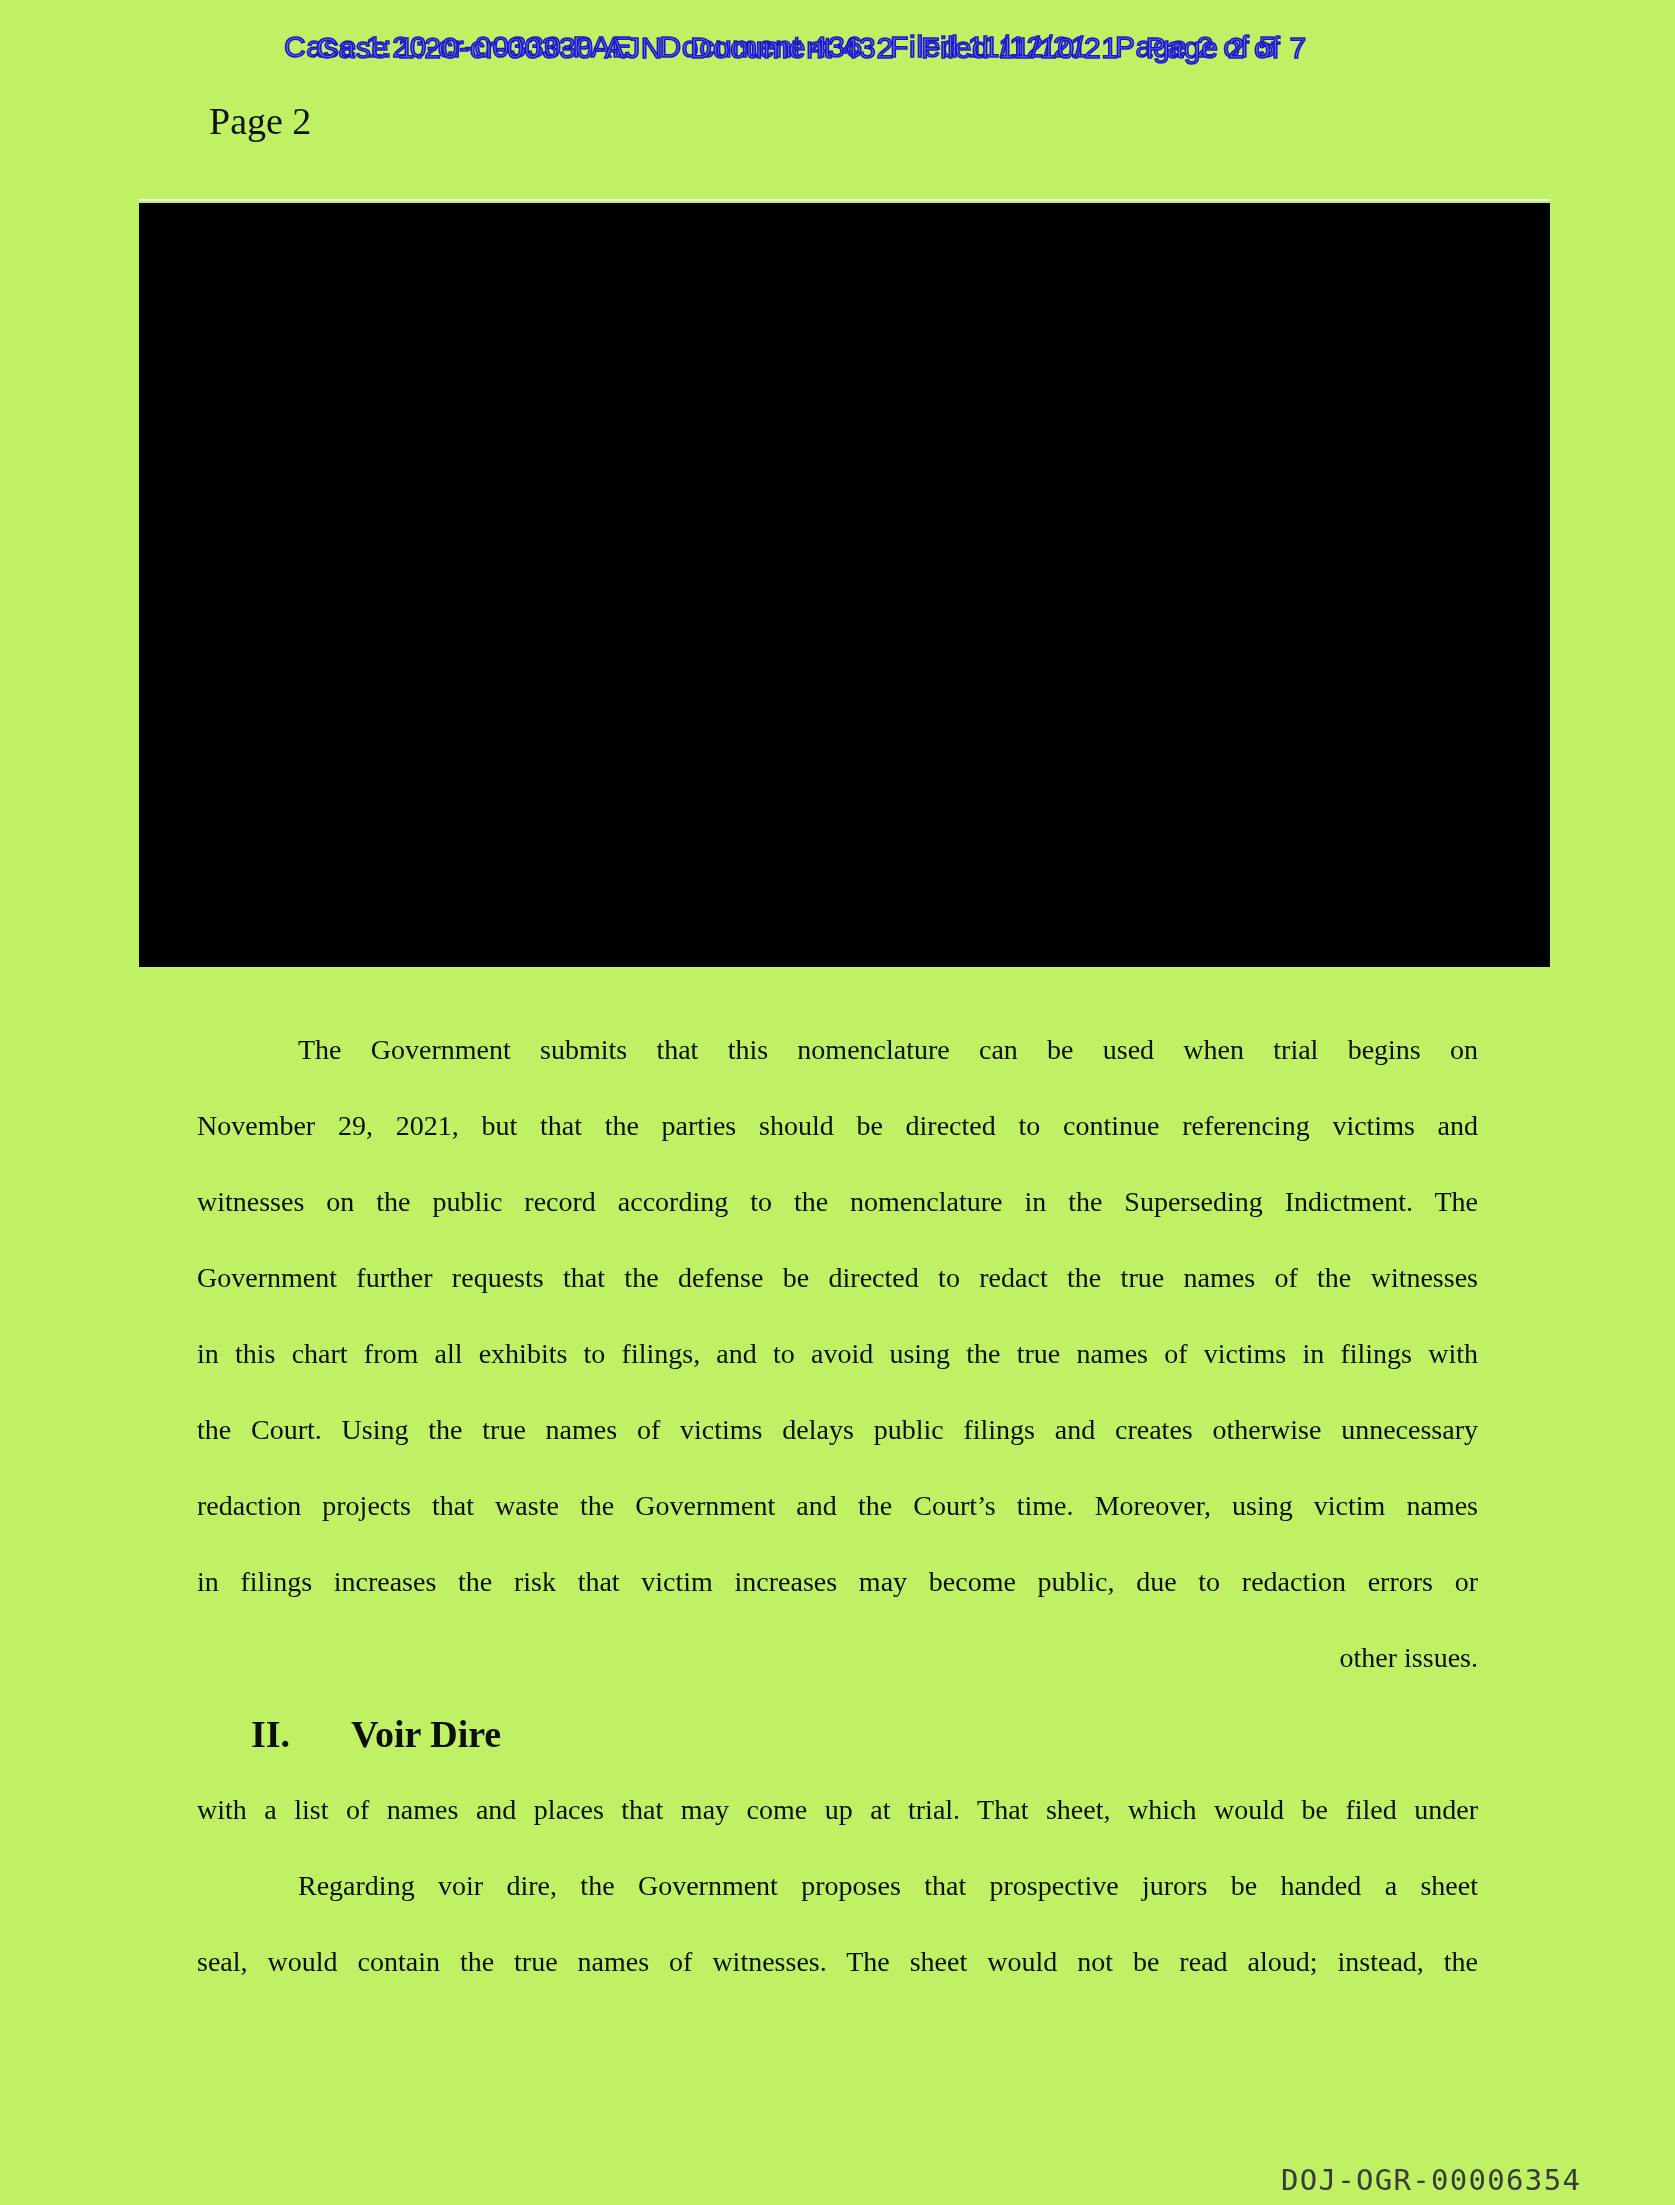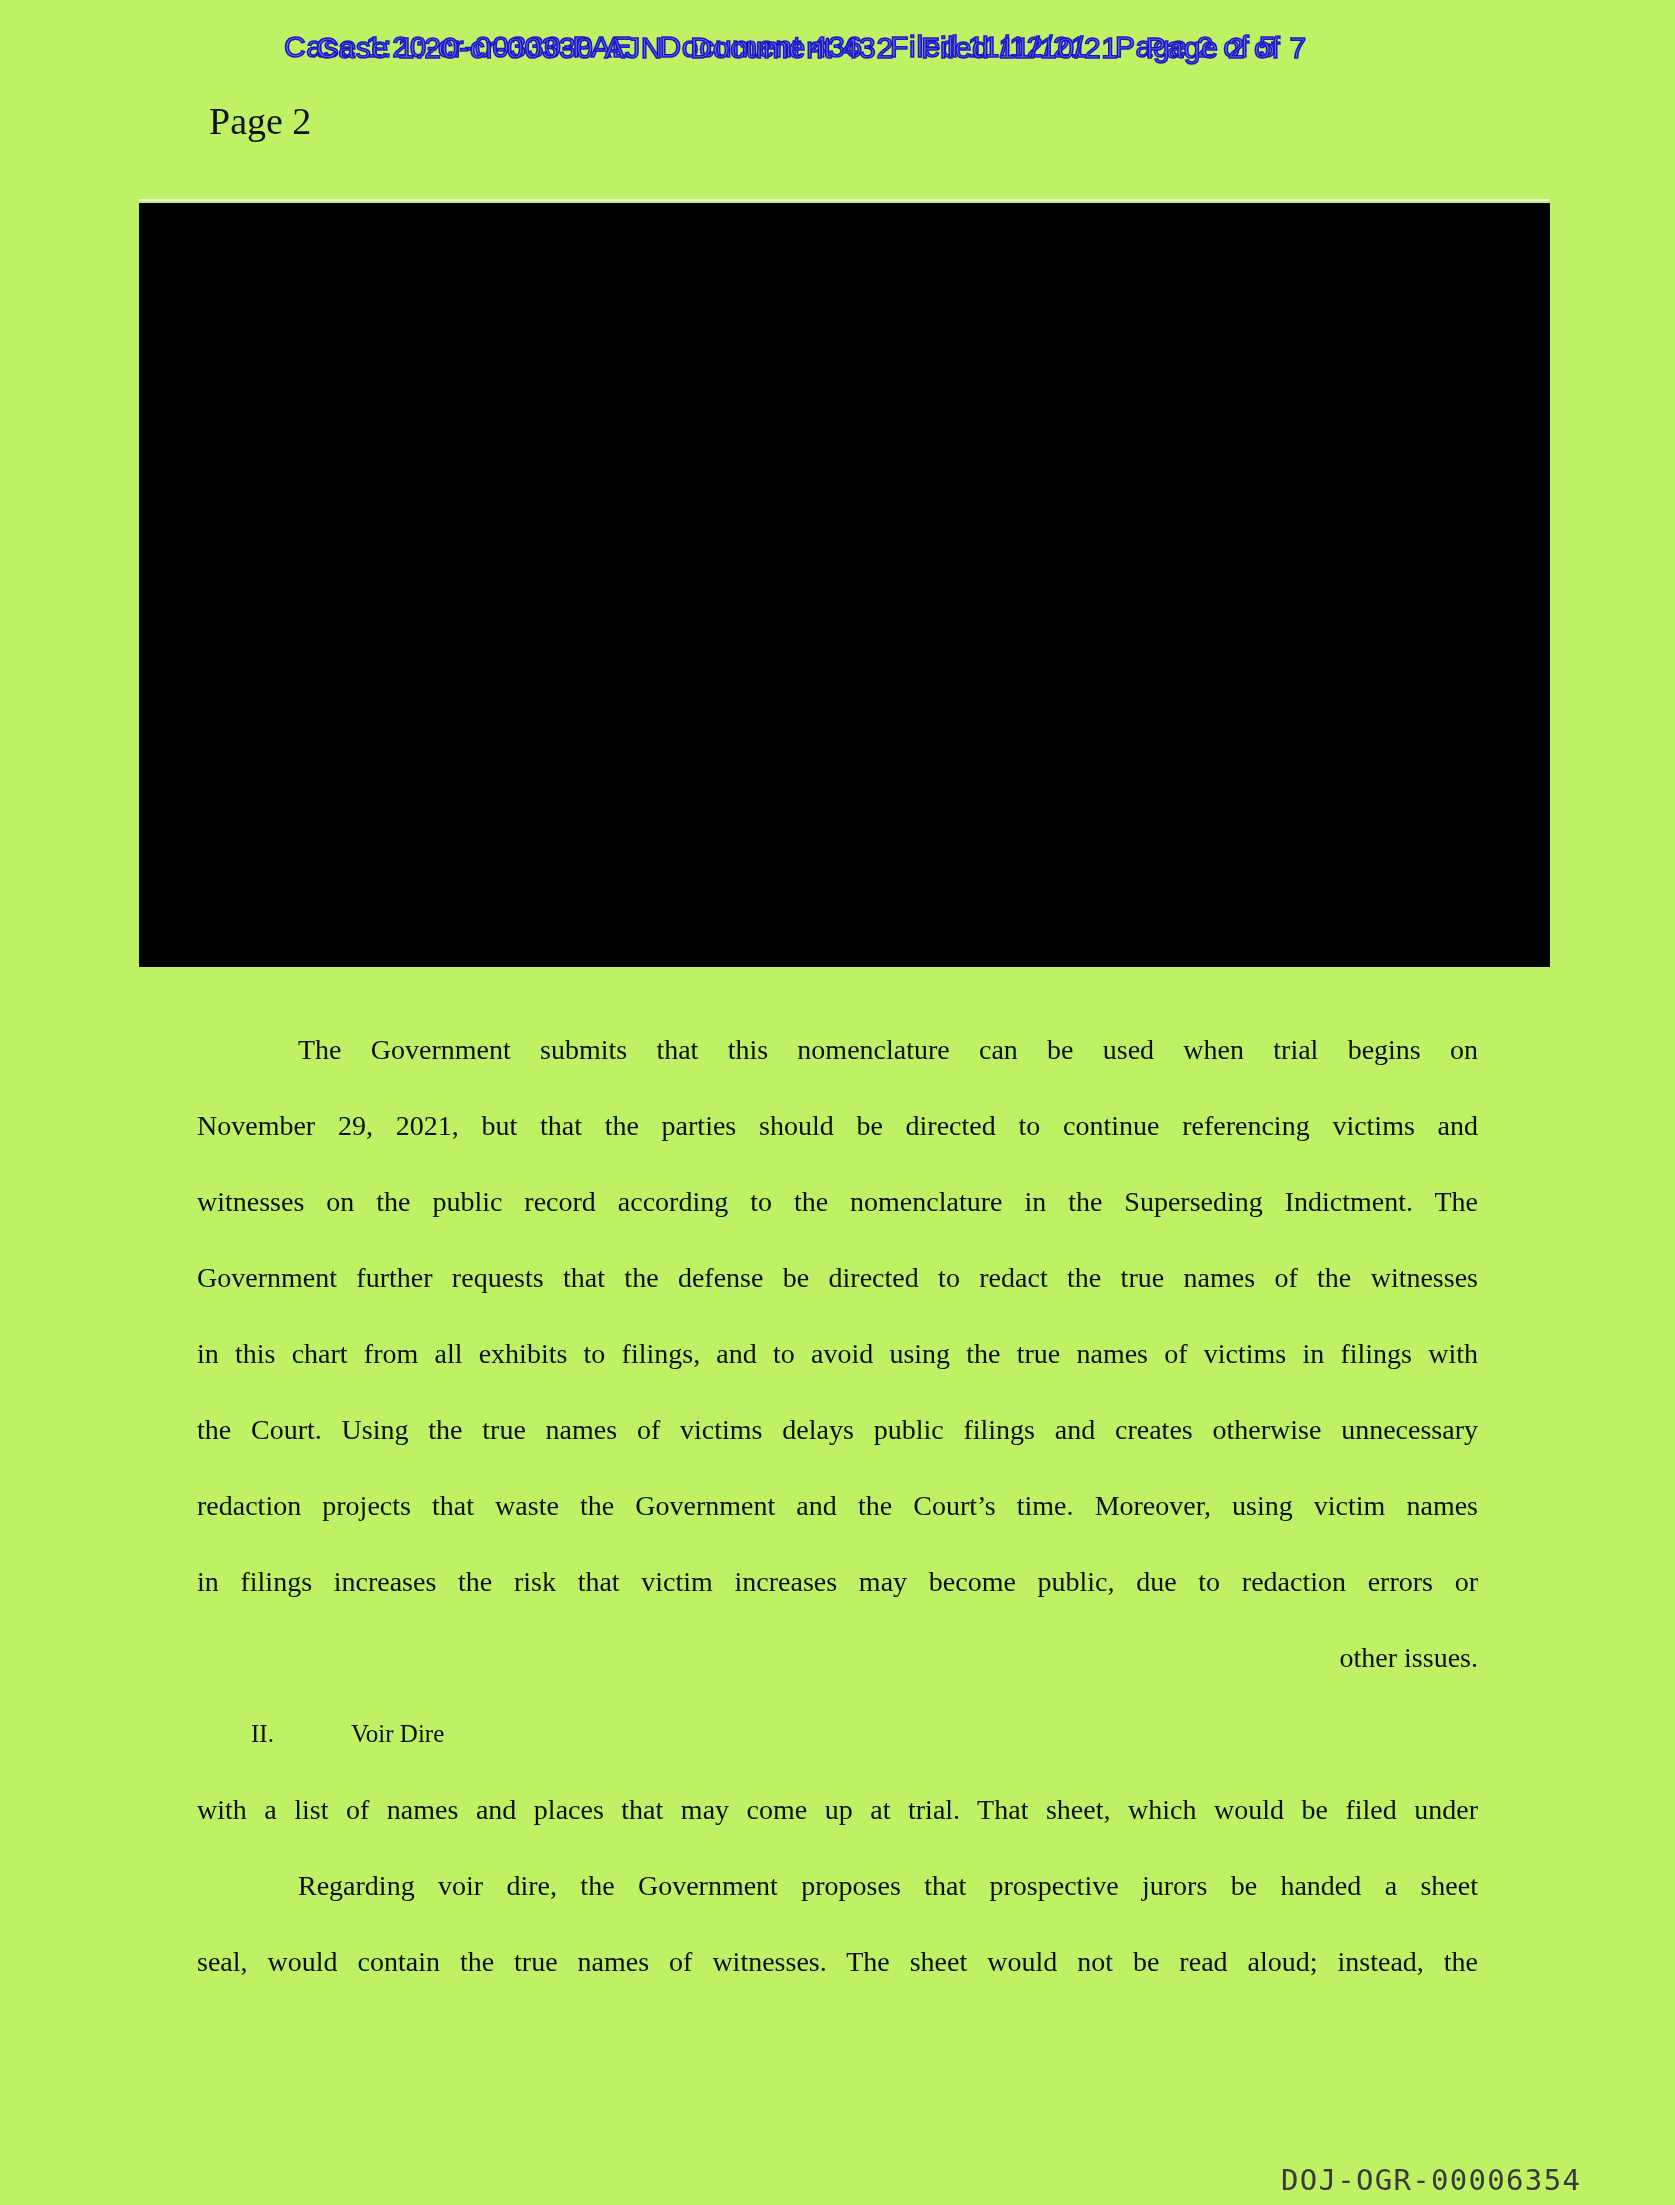--- a/index.html
+++ b/index.html
@@ -77,22 +77,22 @@
   }
   .line { width: 100%; text-align: right; }
   .line.j {
     text-align: justify;
     text-align-last: justify;
   }
   .line.indent { text-indent: 101px; }
 
   .heading {
     padding-left: 54px;
-    font-weight: normal;
-    font-size: 25px;
+    font-weight: bold;
+    font-size: 38px;
   }
   .heading .hnum {
     display: inline-block;
     width: 100px;
   }
 
   
   .bates {
     position: absolute;
     left: 1281px;

